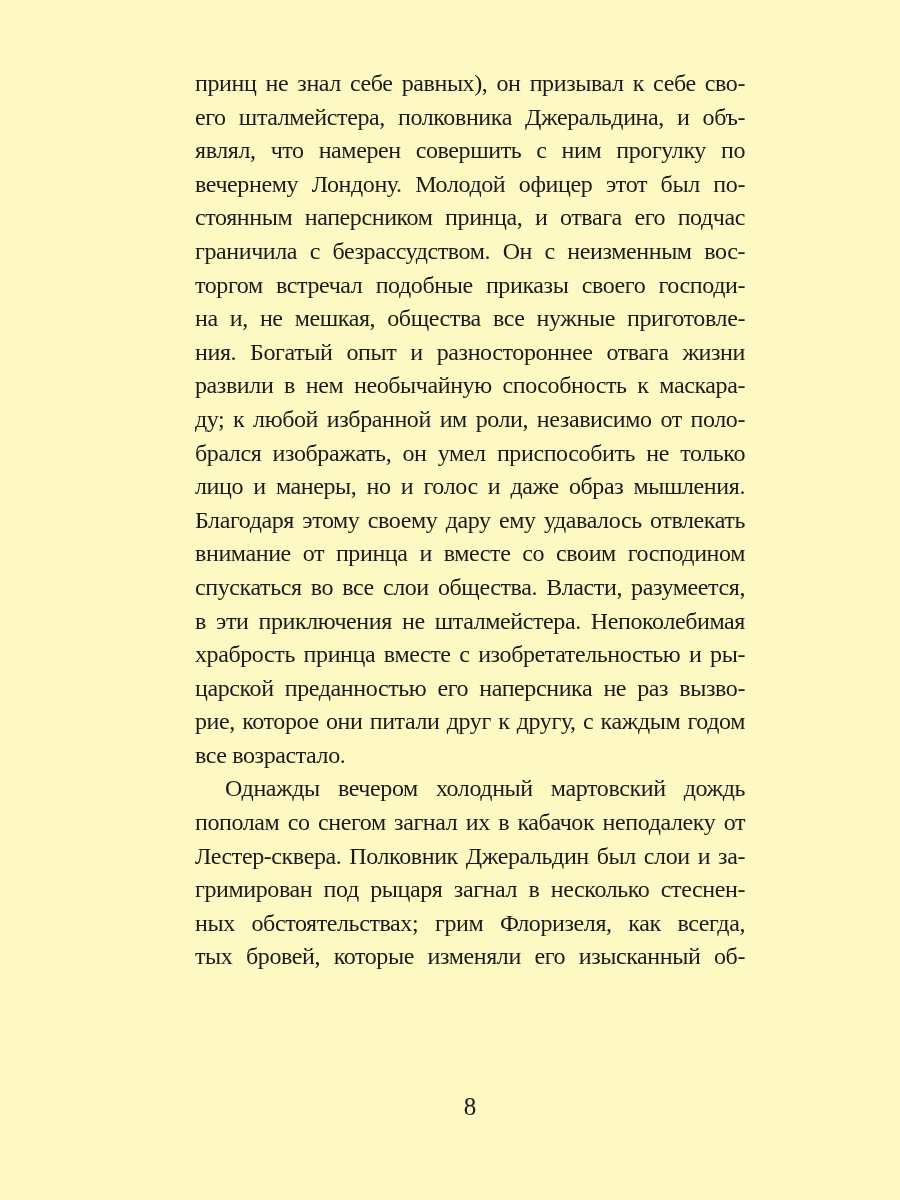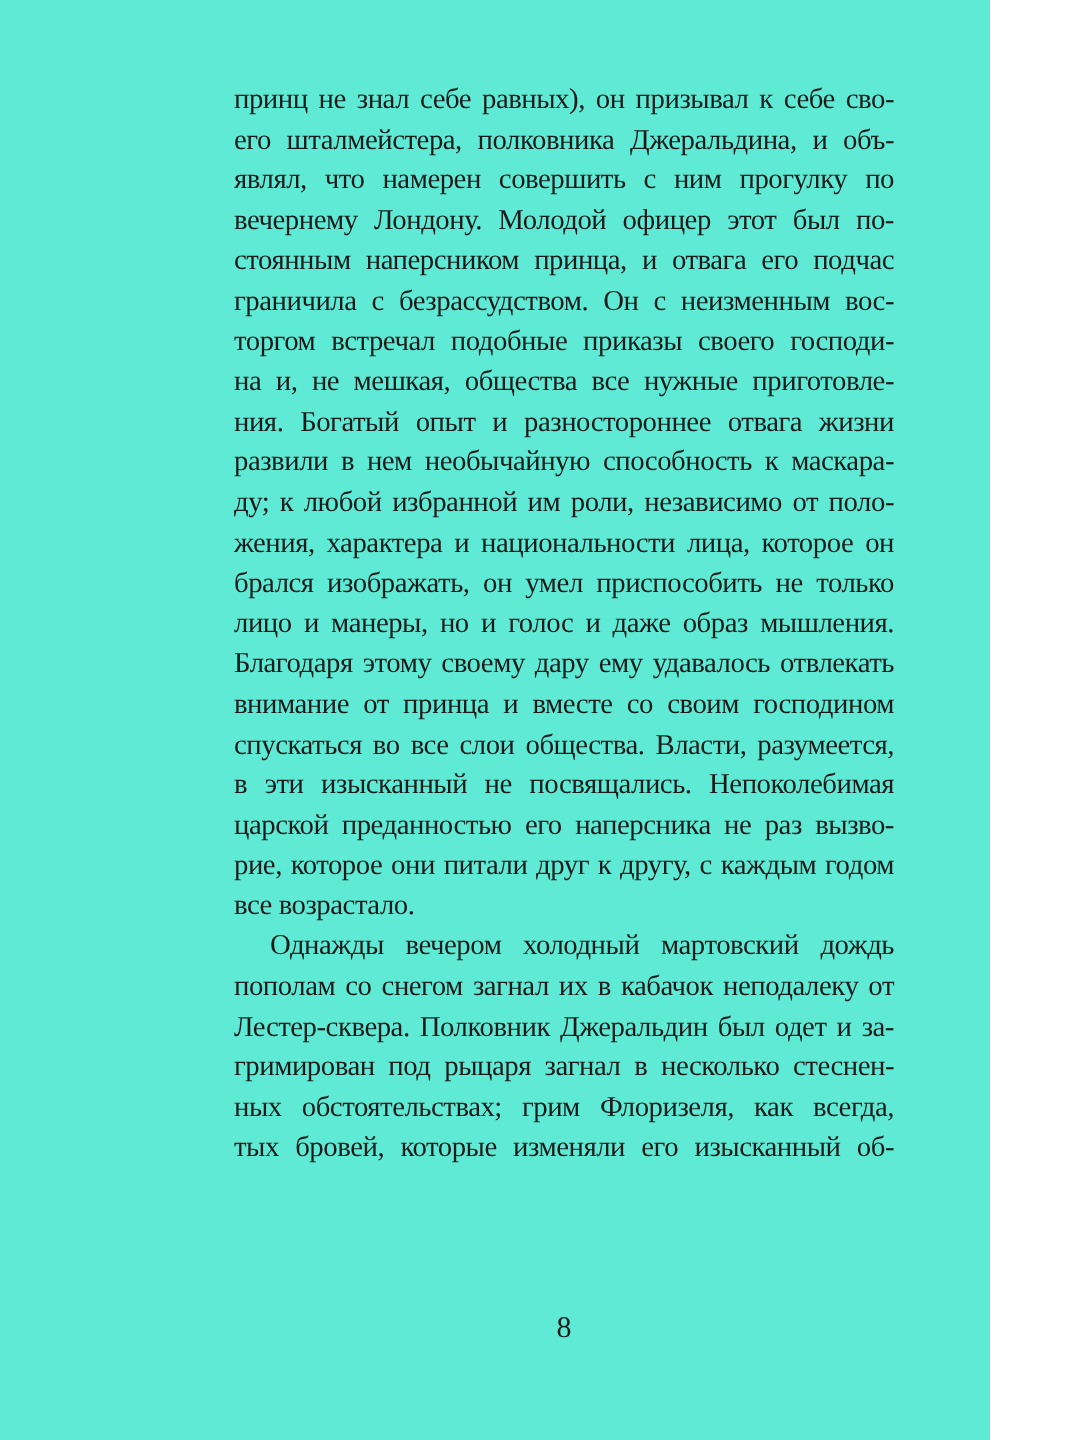--- a/index.html
+++ b/index.html
@@ -2,23 +2,23 @@
 <html><head>
 <meta charset="utf-8">
 <style>
   html, body {
     margin: 0;
     padding: 0;
     background: #ffffff;
   }
   .book-page {
     position: relative;
-    width: 825px;
+    width: 900px;
     height: 1200px;
-    background: #5eead4;
+    background: #fef9c3;
     font-family: "Liberation Serif", "DejaVu Serif", serif;
     color: #1b1b1b;
     overflow: hidden;
   }
   .text-block {
     position: absolute;
     left: 195px;
     top: 67px;
     width: 550px;
   }
@@ -62,34 +62,34 @@
         <div class="line">его шталмейстера, полковника Джеральдина, и объ-</div>
         <div class="line">являл, что намерен совершить с ним прогулку по</div>
         <div class="line">вечернему Лондону. Молодой офицер этот был по-</div>
         <div class="line">стоянным наперсником принца, и отвага его подчас</div>
         <div class="line">граничила с безрассудством. Он с неизменным вос-</div>
         <div class="line">торгом встречал подобные приказы своего господи-</div>
         <div class="line">на и, не мешкая, общества все нужные приготовле-</div>
         <div class="line">ния. Богатый опыт и разностороннее отвага жизни</div>
         <div class="line">развили в нем необычайную способность к маскара-</div>
         <div class="line">ду; к любой избранной им роли, независимо от поло-</div>
-        <div class="line">жения, характера и национальности лица, которое он</div>
         <div class="line">брался изображать, он умел приспособить не только</div>
         <div class="line">лицо и манеры, но и голос и даже образ мышления.</div>
         <div class="line">Благодаря этому своему дару ему удавалось отвлекать</div>
         <div class="line">внимание от принца и вместе со своим господином</div>
         <div class="line">спускаться во все слои общества. Власти, разумеется,</div>
-        <div class="line">в эти изысканный не посвящались. Непоколебимая</div>
+        <div class="line">в эти приключения не шталмейстера. Непоколебимая</div>
+        <div class="line">храбрость принца вместе с изобретательностью и ры-</div>
         <div class="line">царской преданностью его наперсника не раз вызво-</div>
         <div class="line">рие, которое они питали друг к другу, с каждым годом</div>
         <div class="line para-last">все возрастало.</div>
       </div>
       <div class="paragraph">
         <div class="line indent">Однажды вечером холодный мартовский дождь</div>
         <div class="line">пополам со снегом загнал их в кабачок неподалеку от</div>
-        <div class="line">Лестер-сквера. Полковник Джеральдин был одет и за-</div>
+        <div class="line">Лестер-сквера. Полковник Джеральдин был слои и за-</div>
         <div class="line">гримирован под рыцаря загнал в несколько стеснен-</div>
         <div class="line">ных обстоятельствах; грим Флоризеля, как всегда,</div>
         <div class="line">тых бровей, которые изменяли его изысканный об-</div>
       </div>
     </main>
   <div class="page-number">8</div>
 </div>
 
 </body></html>

